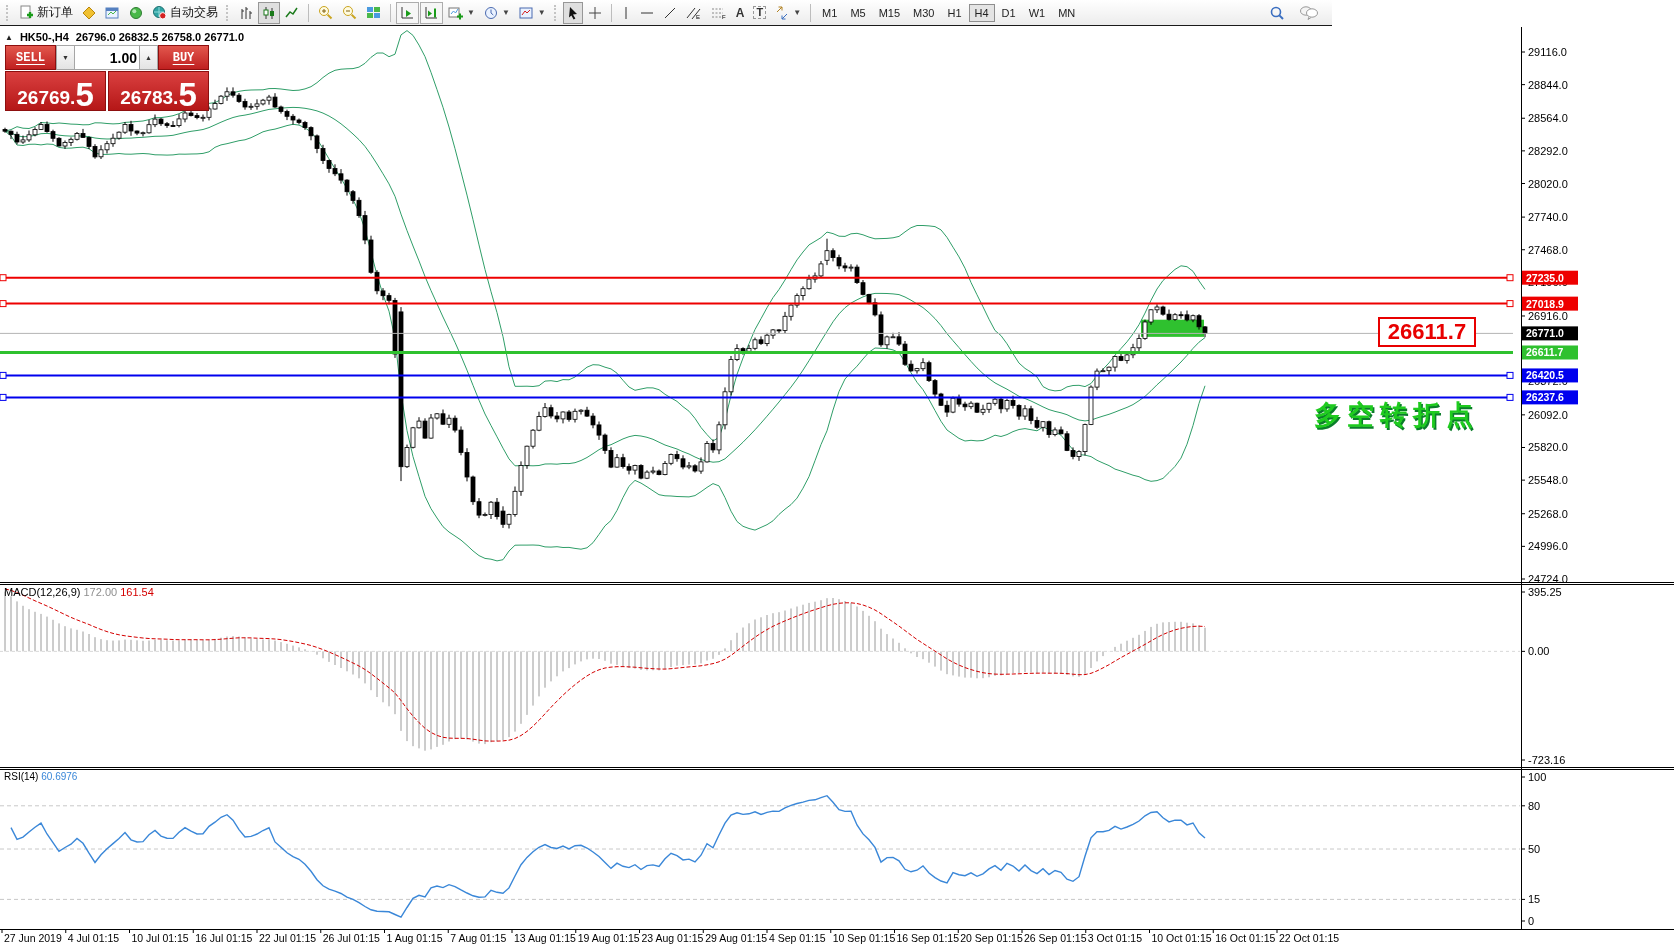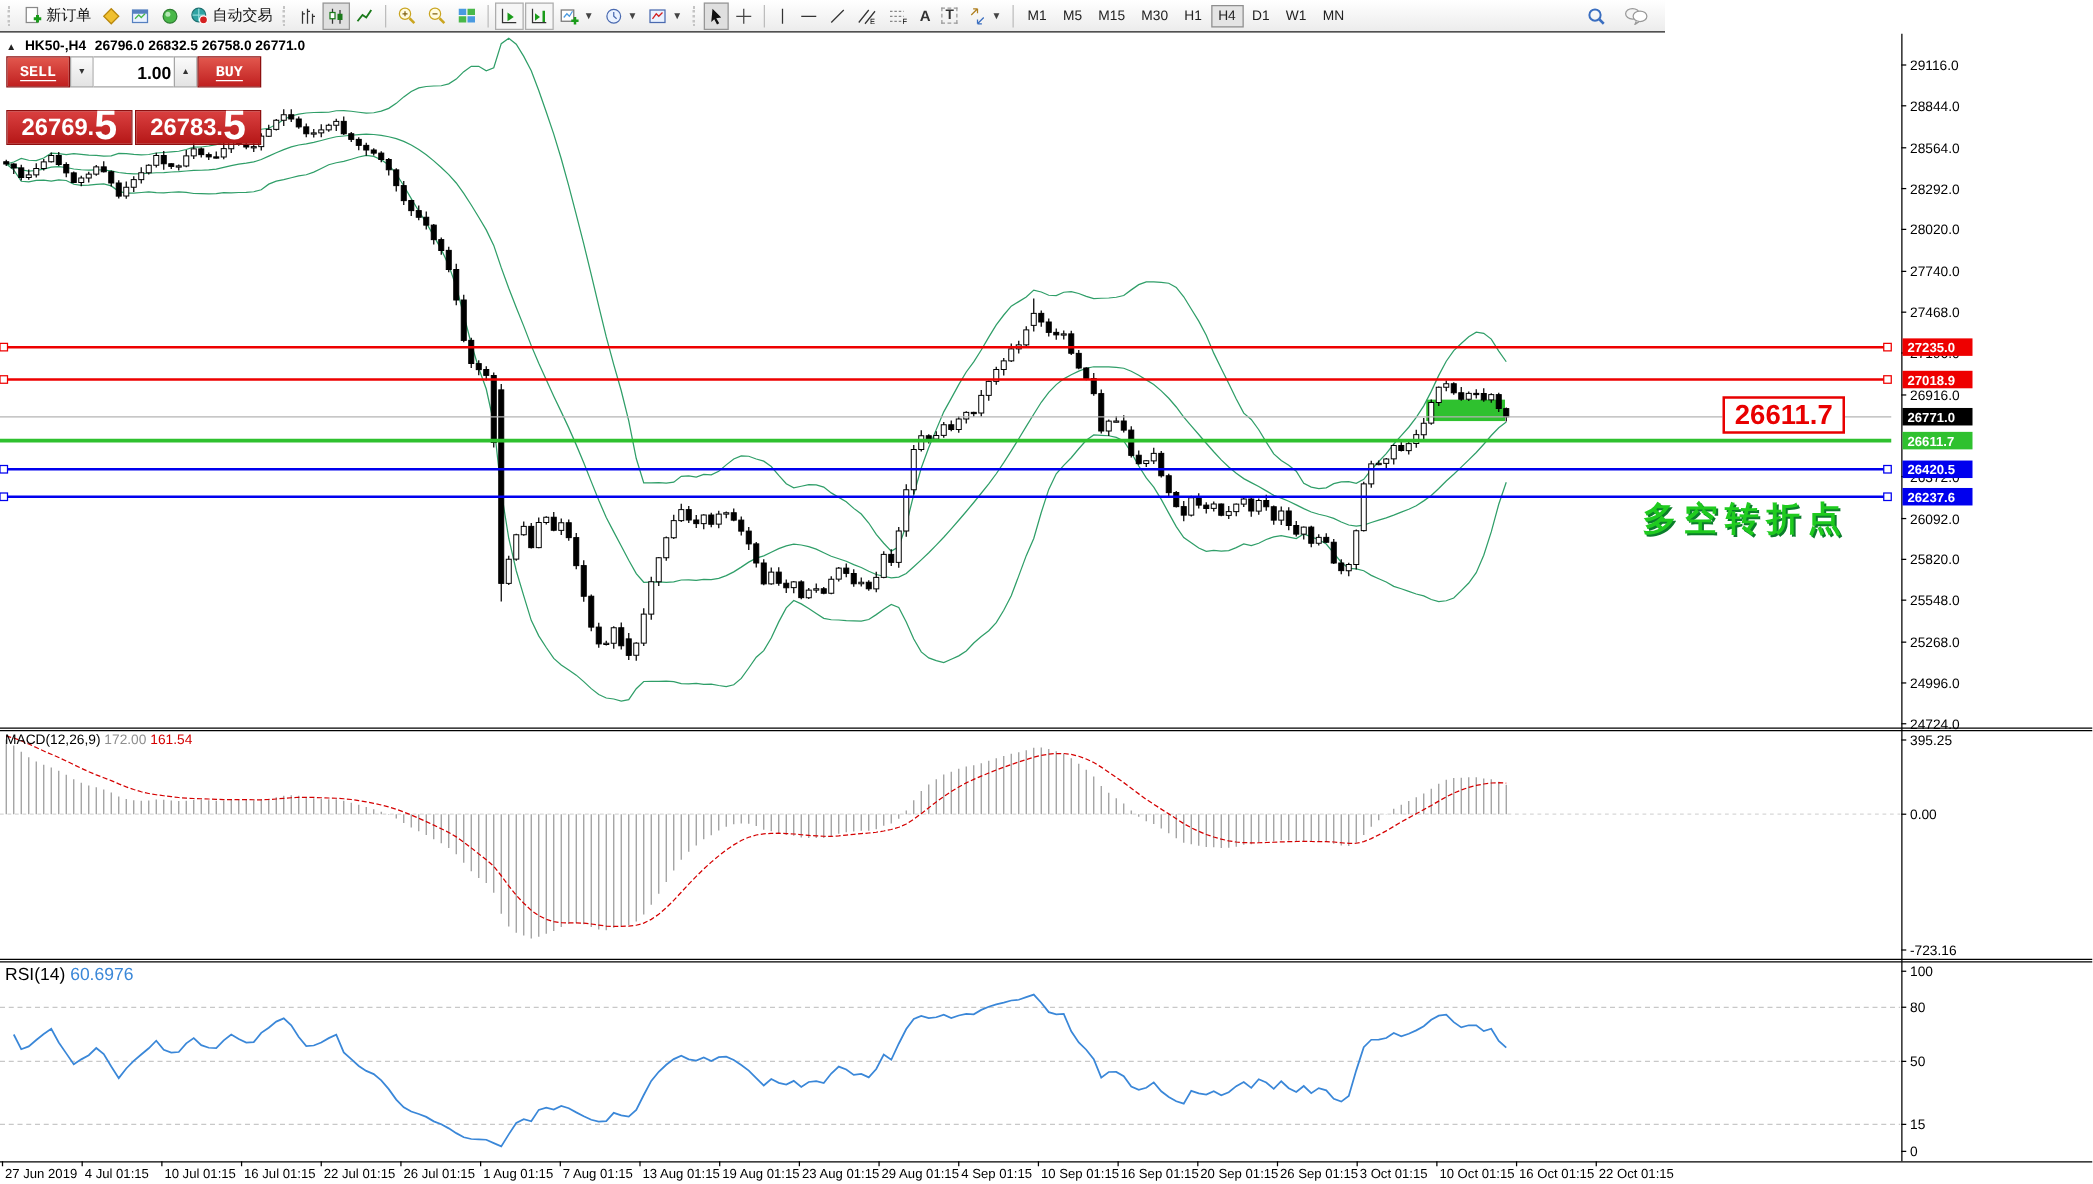--- a/index.html
+++ b/index.html
@@ -31,32 +31,32 @@
   #collapse{font-size:8px;color:#222}
   #trade-panel{left:5px;top:45px;width:204px;z-index:12}
   .tp-row1{display:flex;height:25px}
   .btn-sell,.btn-buy{flex:0 0 51px;background:linear-gradient(#e2574d,#c02020);color:#fff;font-weight:bold;
           font-size:12px;border:1px solid #8d0f0f;display:flex;align-items:center;justify-content:center;
           font-family:Liberation Mono, monospace;text-decoration:underline;text-underline-offset:3px}
   .spin-btn{flex:0 0 19px;background:linear-gradient(#fbfbfb,#e3e3e3);border:1px solid #a6a6a6;font-size:7px;
           display:flex;align-items:center;justify-content:center;color:#333;padding:0}
   .vol-input{flex:1;min-width:0;border:1px solid #a6a6a6;border-left:none;border-right:none;text-align:right;
           font-size:14px;font-weight:bold;color:#000;background:#fff;font-family:"Liberation Sans",sans-serif}
-  .tp-row2{display:flex;gap:2px;margin-top:18px;height:28px}
+  .tp-row2{display:flex;gap:2px;margin-top:1px;height:40px}
   .price-box{flex:1;background:linear-gradient(#da4040,#b51717);border:1px solid #8d0f0f;color:#fff;
           display:flex;align-items:flex-end;justify-content:center;padding-bottom:2px}
   .pb-main{font-size:19px;font-weight:bold;line-height:1.05}
   .pb-dot{font-size:19px;font-weight:bold;line-height:1.05}
   .pb-big{font-size:33px;font-weight:bold;line-height:.8}
   #big-price{left:1378px;top:317px;width:94px;height:26px;border:2px solid #e80000;background:#fff;
           color:#e80000;font-size:22px;font-weight:bold;text-align:center;line-height:25px}
   #cn-note{left:1314px;top:397px;font-size:27px;font-weight:bold;color:#1fcb1f;
           text-shadow:1.5px 1.5px 0 #0b7d2b;letter-spacing:6px}
   #macd-label{left:4px;top:586px;font-size:11px;color:#000}
-  #rsi-label{left:4px;top:771px;font-size:14px;color:#000}
+  #rsi-label{left:4px;top:771px;font-size:10px;color:#000}
   .val-gray{color:#8e8e8e}.val-red{color:#d40000}.val-blue{color:#3a87d8}
 </style>
 </head>
 <body>
 
 <div class="toolbar">
   <span class="tb-handle"></span>
   <button class="tb-btn">
     <svg width="15" height="15">
         <rect x="2" y="1" width="9" height="12" fill="#fff" stroke="#888"></rect>

